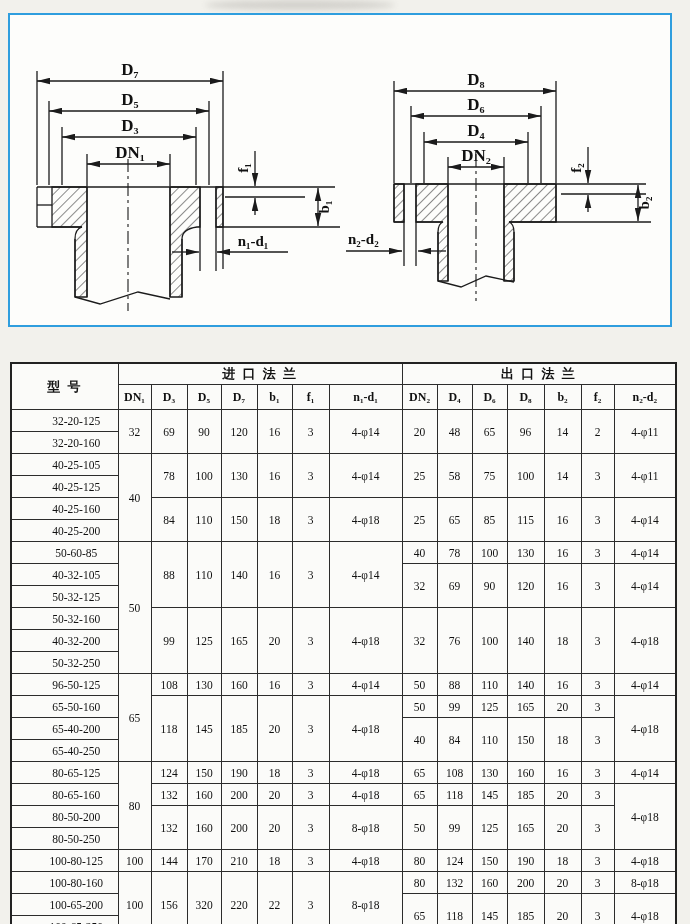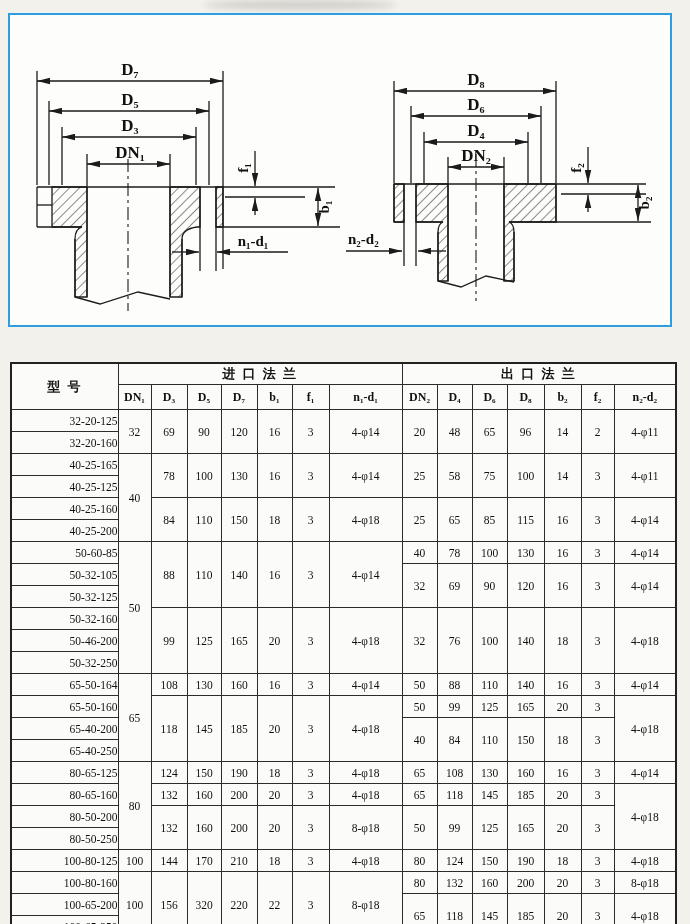--- a/index.html
+++ b/index.html
@@ -16,21 +16,21 @@
   .table-wrap{position:absolute;left:10px;top:342px;margin-top:20px;}
   table{border-collapse:collapse;table-layout:fixed;width:663px;background:#fbfbf9;
         border:2px solid #222;}
   th,td{border:1px solid #2c2c2c;text-align:center;vertical-align:middle;
         font-family:"Liberation Serif","DejaVu Serif",serif;font-size:12px;color:#111;
         padding:0;overflow:hidden;white-space:nowrap;}
   thead tr.group th{height:20px;font-size:13px;font-weight:700;letter-spacing:2px;}
   thead tr.cols th{height:24px;font-size:12px;font-weight:600;}
   th.model-h{font-size:13px;font-weight:700;letter-spacing:4px;}
   tbody td{height:21px;font-size:11.5px;}
-  tbody td.model{text-align:right;padding-left:23px;font-size:11.5px;font-family:Liberation Serif, serif;}
+  tbody td.model{text-align:center;padding-left:23px;font-size:11.5px;font-family:Liberation Serif, serif;}
 </style>
 </head>
 <body>
 
 <div class="page">
   <div class="scan-smudge"></div>
 
   <div class="diagram-box">
 
     <svg class="drawing left" width="330" height="300" viewBox="0 0 330 300">
@@ -220,21 +220,21 @@
             <td rowspan="2">65</td>
             <td rowspan="2">96</td>
             <td rowspan="2">14</td>
             <td rowspan="2">2</td>
             <td rowspan="2">4-φ11</td>
           </tr>
           <tr>
             <td class="model">32-20-160</td>
           </tr>
           <tr>
-            <td class="model">40-25-165</td>
+            <td class="model">40-25-105</td>
             <td rowspan="4">40</td>
             <td rowspan="2">78</td>
             <td rowspan="2">100</td>
             <td rowspan="2">130</td>
             <td rowspan="2">16</td>
             <td rowspan="2">3</td>
             <td rowspan="2">4-φ14</td>
             <td rowspan="2">25</td>
             <td rowspan="2">58</td>
             <td rowspan="2">75</td>
@@ -276,21 +276,21 @@
             <td rowspan="3">4-φ14</td>
             <td>40</td>
             <td>78</td>
             <td>100</td>
             <td>130</td>
             <td>16</td>
             <td>3</td>
             <td>4-φ14</td>
           </tr>
           <tr>
-            <td class="model">50-32-105</td>
+            <td class="model">40-32-105</td>
             <td rowspan="2">32</td>
             <td rowspan="2">69</td>
             <td rowspan="2">90</td>
             <td rowspan="2">120</td>
             <td rowspan="2">16</td>
             <td rowspan="2">3</td>
             <td rowspan="2">4-φ14</td>
           </tr>
           <tr>
             <td class="model">50-32-125</td>
@@ -305,27 +305,27 @@
             <td rowspan="3">4-φ18</td>
             <td rowspan="3">32</td>
             <td rowspan="3">76</td>
             <td rowspan="3">100</td>
             <td rowspan="3">140</td>
             <td rowspan="3">18</td>
             <td rowspan="3">3</td>
             <td rowspan="3">4-φ18</td>
           </tr>
           <tr>
-            <td class="model">50-46-200</td>
+            <td class="model">40-32-200</td>
           </tr>
           <tr>
             <td class="model">50-32-250</td>
           </tr>
           <tr>
-            <td class="model">65-50-164</td>
+            <td class="model">96-50-125</td>
             <td rowspan="4">65</td>
             <td>108</td>
             <td>130</td>
             <td>160</td>
             <td>16</td>
             <td>3</td>
             <td>4-φ14</td>
             <td>50</td>
             <td>88</td>
             <td>110</td>

